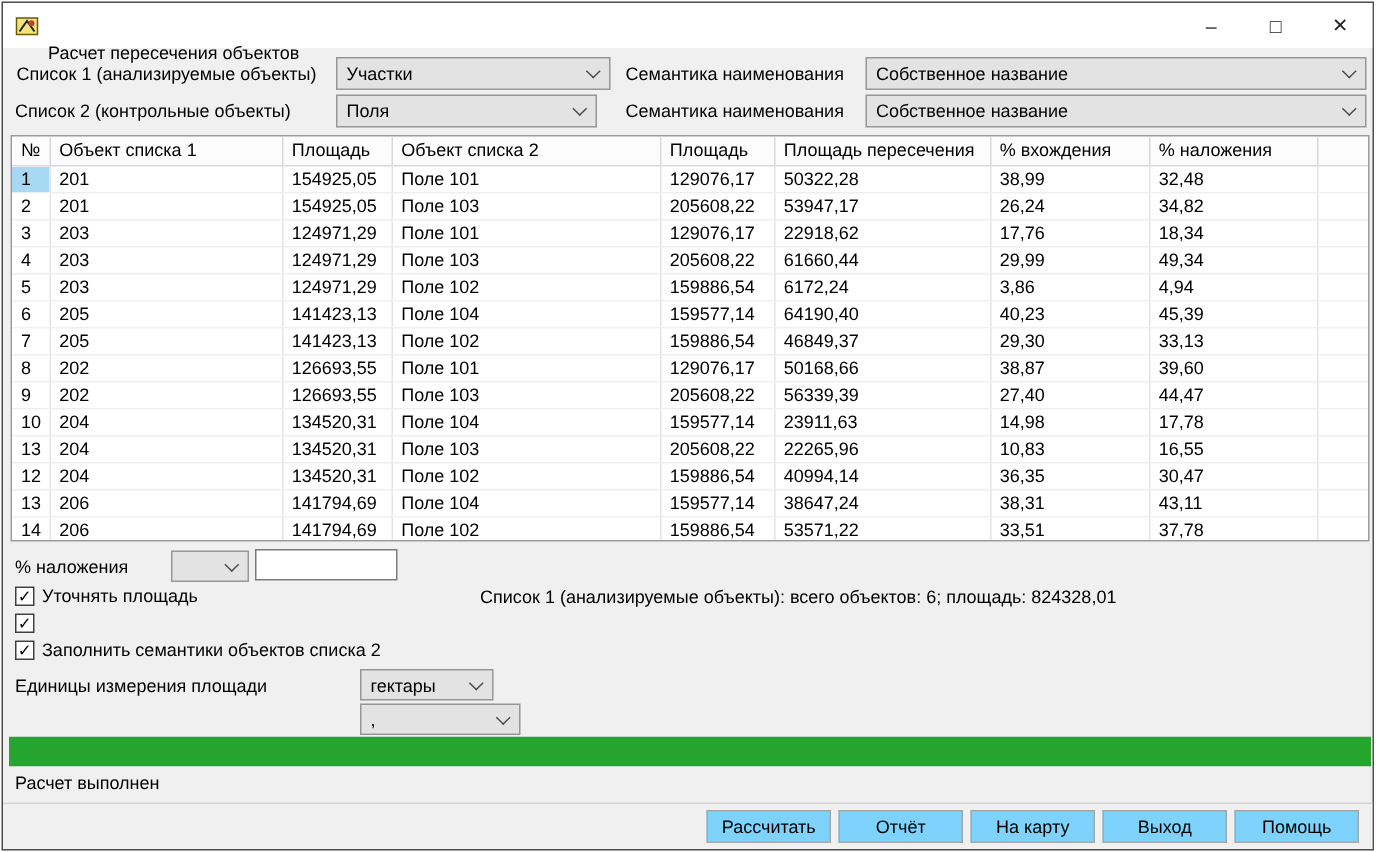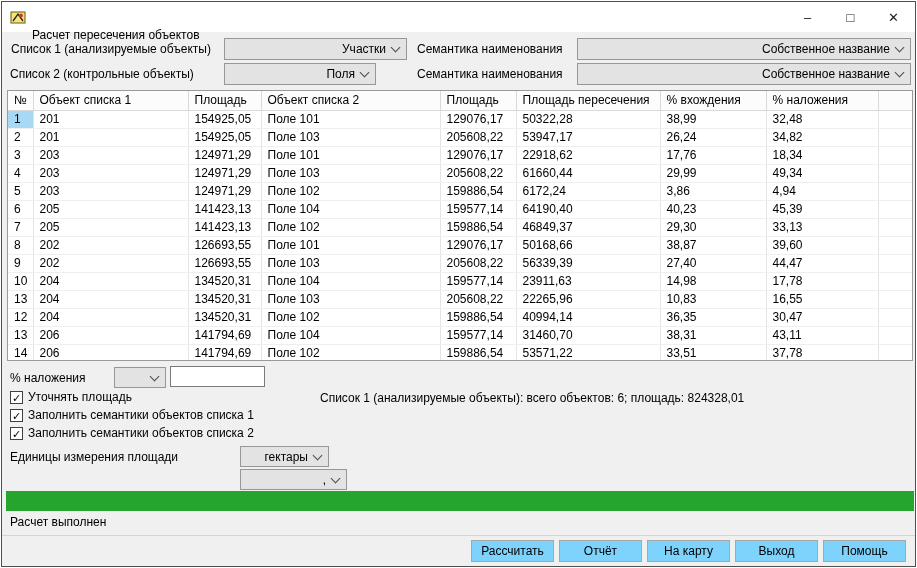--- a/index.html
+++ b/index.html
@@ -9,21 +9,21 @@
     border:1px solid #4f4f4f; background:#f0f0f0;
     font-family:"Liberation Sans","DejaVu Sans",sans-serif;
     font-size:12px; color:#000; overflow:hidden;
   }
   
   .titlebar { position:absolute; left:0; top:0; right:0; height:30px; background:#ffffff; display:flex; align-items:center; padding-left:8px; }
   .titlebar .title { margin-left:6px; font-size:12px;margin-top:36px; }
   .win-controls { position:absolute; right:0; top:0; display:flex; height:30px; }
   .win-btn { width:43px; height:30px; display:flex; align-items:center; justify-content:center; font-size:13px; color:#222; cursor:default; }
   
-  .combo { position:absolute; background:#e3e3e3; border:1px solid #979797; display:flex; align-items:center; padding:0 20px 0 6px; height:22px; overflow:hidden; white-space:nowrap;justify-content:flex-end; }
+  .combo { position:absolute; background:#e3e3e3; border:1px solid #979797; display:flex; align-items:center; padding:0 20px 0 6px; height:22px; overflow:hidden; white-space:nowrap; }
   .chev { position:absolute; right:7px; top:50%; width:7px; height:7px; border-right:1.4px solid #4c4c4c; border-bottom:1.4px solid #4c4c4c; transform:translateY(-72%) rotate(45deg); }
   .lbl { position:absolute; line-height:22px; white-space:nowrap; }
   
   .tbl-wrap { position:absolute; left:5px; top:88px; width:906px; height:271px; background:#ffffff; border:1px solid #9a9a9a; overflow:hidden; }
   table { border-collapse:collapse; table-layout:fixed; width:100%; }
   th, td { font-weight:normal; text-align:left; padding:0 4px 0 6px; height:18px; border-right:1px solid #e4e4e4; border-bottom:1px solid #efefef; overflow:hidden; white-space:nowrap; font-size:12px; }
   thead th { height:19px; background:#fcfcfc; border-right:1px solid #d9d9d9; border-bottom:1px solid #d9d9d9; }
   th:last-child, td:last-child { border-right:none; }
   td.sel { background:#a7d9f5; }
   
@@ -72,21 +72,21 @@
     <span>Участки</span>
     <span class="chev"></span>
   </div>
   <span class="lbl" style="left:415px; top:36px;">Семантика наименования</span>
   <div class="combo" style="left:575px; top:36px; width:334px;">
     <span>Собственное название</span>
     <span class="chev"></span>
   </div>
 
   <span class="lbl" style="left:8px; top:61px;">Список 2 (контрольные объекты)</span>
-  <div class="combo" style="left:222px; top:61px; width:152px;">
+  <div class="combo" style="left:222px; top:61px; width:174px;">
     <span>Поля</span>
     <span class="chev"></span>
   </div>
   <span class="lbl" style="left:415px; top:61px;">Семантика наименования</span>
   <div class="combo" style="left:575px; top:61px; width:334px;">
     <span>Собственное название</span>
     <span class="chev"></span>
   </div>
 
   <div class="tbl-wrap">
@@ -247,21 +247,21 @@
             <td>36,35</td>
             <td>30,47</td>
             <td></td>
           </tr>
           <tr>
             <td>13</td>
             <td>206</td>
             <td>141794,69</td>
             <td>Поле 104</td>
             <td>159577,14</td>
-            <td>31460,70</td>
+            <td>38647,24</td>
             <td>38,31</td>
             <td>43,11</td>
             <td></td>
           </tr>
           <tr>
             <td>14</td>
             <td>206</td>
             <td>141794,69</td>
             <td>Поле 102</td>
             <td>159886,54</td>
@@ -281,21 +281,20 @@
   </div>
   <input class="txt" style="left: 168px; top: 364px; width: 95px;" value="">
 
   <div class="cbs">
       <div class="cb-row">
         <span class="cb-box">✓</span>
         <span>Уточнять площадь</span>
       </div>
       <div class="cb-row">
         <span class="cb-box">✓</span>
-        <span>Заполнить семантики объектов списка 1</span>
       </div>
       <div class="cb-row">
         <span class="cb-box">✓</span>
         <span>Заполнить семантики объектов списка 2</span>
       </div>
     </div>
 
   <span class="summary" style="left:318px; top:389px;">Список 1 (анализируемые объекты): всего объектов: 6; площадь: 824328,01</span>
 
   <span class="lbl" style="left:8px; top:444px;">Единицы измерения площади</span>

